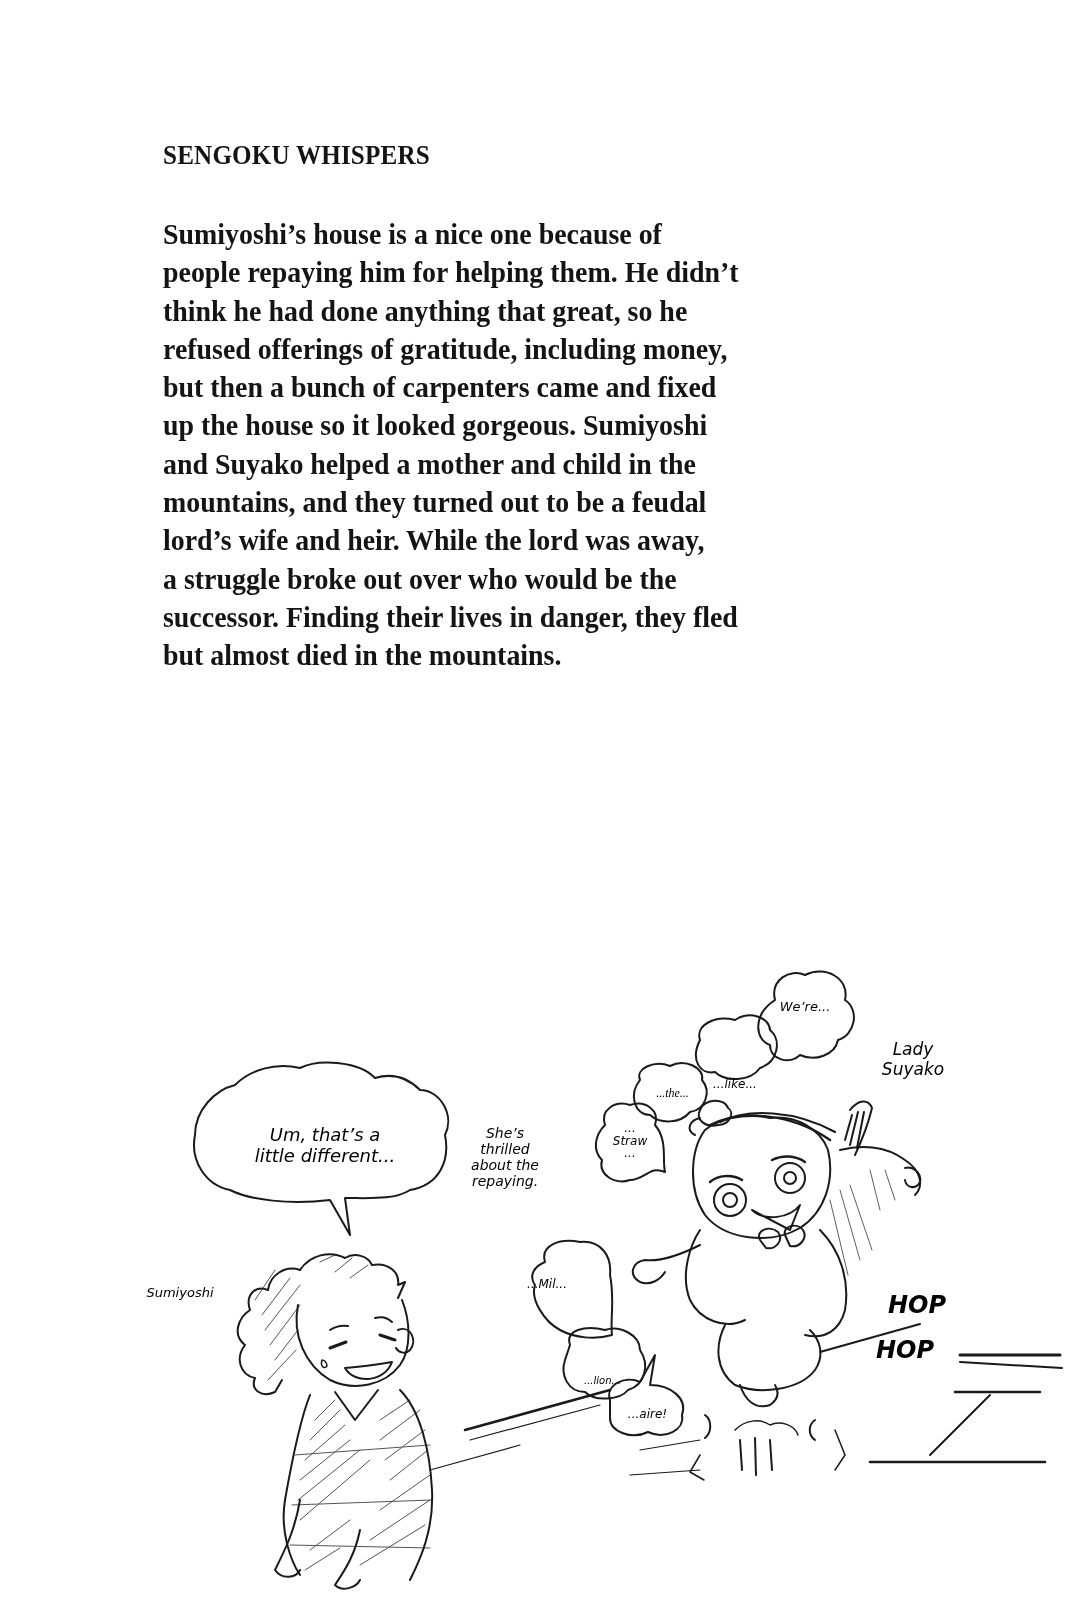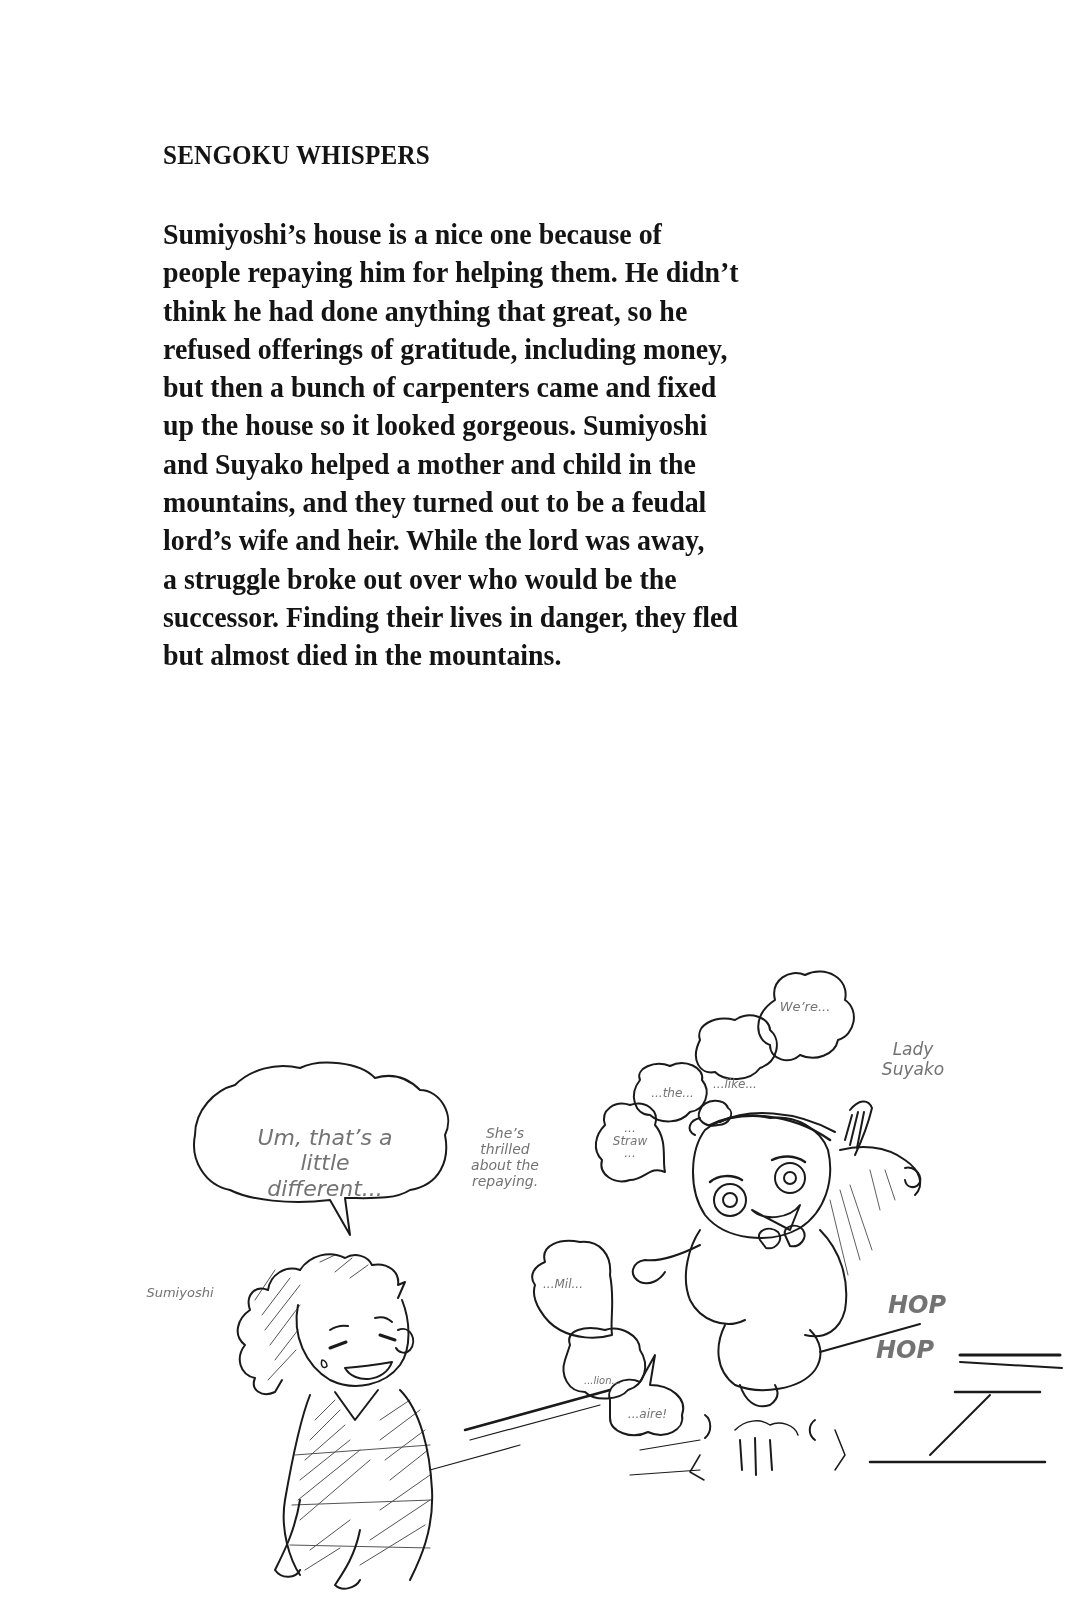--- a/index.html
+++ b/index.html
@@ -14,21 +14,21 @@
   .body-text {
     position: absolute; left: 163px; top: 215px; width: 760px;
     font-family: "Liberation Serif", "DejaVu Serif", serif;
     font-weight: bold; font-size: 30px; line-height: 38.3px; color: #141414;
     transform: scaleX(0.93); transform-origin: left top;
   }
   .body-text .line { display: block; white-space: nowrap; }
   .art { position: absolute; left: 0; top: 940px; width: 1067px; height: 660px; }
   .hand {
     position: absolute; font-family: "DejaVu Sans", sans-serif; font-style: italic;
-    color: #737373; text-align: center; white-space: nowrap; line-height: 1.15;
+    color: #000000; text-align: center; white-space: nowrap; line-height: 1.15;
   }
 </style>
 </head>
 <body>
 
 <div class="page">
 
   <div class="title">SENGOKU WHISPERS</div>
 
   <div class="body-text">
@@ -211,40 +211,40 @@
         <path d="M990,1395 L930,1455" stroke-width="2"></path>
         <path d="M870,1462 L1045,1462" stroke-width="2.5"></path>
         <path d="M640,1450 L700,1440" stroke-width="1.2"></path>
         <path d="M630,1475 L700,1470" stroke-width="1.2"></path>
         <path d="M835,1430 L845,1455 L835,1470" stroke-width="1.5"></path>
         <path d="M700,1455 L690,1472 L704,1480" stroke-width="1.5"></path>
       </g>
     </svg>
 
     
-    <div class="hand" style="left:245px; top:185px; width:160px; font-size:22px; white-space:pre-line;">Um, that’s a
+    <div class="hand" style="left:245px; top:185px; width:160px; font-size:18px; white-space:pre-line;">Um, that’s a
 little different...</div>
 
     <div class="hand" style="left:460px; top:185px; width:90px; font-size:14px; white-space:pre-line;">She’s
 thrilled
 about the
 repaying.</div>
 
     <div class="hand" style="left:140px; top:346px; width:80px; font-size:13px;">Sumiyoshi</div>
 
     <div class="hand" style="left:878px; top:100px; width:70px; font-size:17px; white-space:pre-line;">Lady
 Suyako</div>
 
     <div class="hand" style="left:775px; top:60px; width:60px; font-size:13px;">We’re...</div>
     <div class="hand" style="left:705px; top:102px; width:60px; font-size:12px;margin-top:36px;">...like...</div>
-    <div class="hand" style="left:645px; top:147px; width:55px; font-size:12px;">...the...</div>
+    <div class="hand" style="left:645px; top:147px; width:55px; font-size:12px;font-family:Liberation Serif, serif;">...the...</div>
     <div class="hand" style="left:605px; top:182px; width:50px; font-size:12px; white-space:pre-line; line-height:1.05;">...
 Straw
 ...</div>
 
-    <div class="hand" style="left:533px; top:338px; width:60px; font-size:12px;">...Mil...</div>
+    <div class="hand" style="left:517px; top:338px; width:60px; font-size:12px;">...Mil...</div>
     <div class="hand" style="left:575px; top:435px; width:55px; font-size:10px;">...lion...</div>
     <div class="hand" style="left:620px; top:468px; width:55px; font-size:12px;">...aire!</div>
 
     <div class="hand" style="left:888px; top:352px; font-size:24px; font-weight:bold; font-style:italic;">HOP</div>
     <div class="hand" style="left:876px; top:397px; font-size:24px; font-weight:bold; font-style:italic;">HOP</div>
   </div>
 </div>
 
 </body></html>

